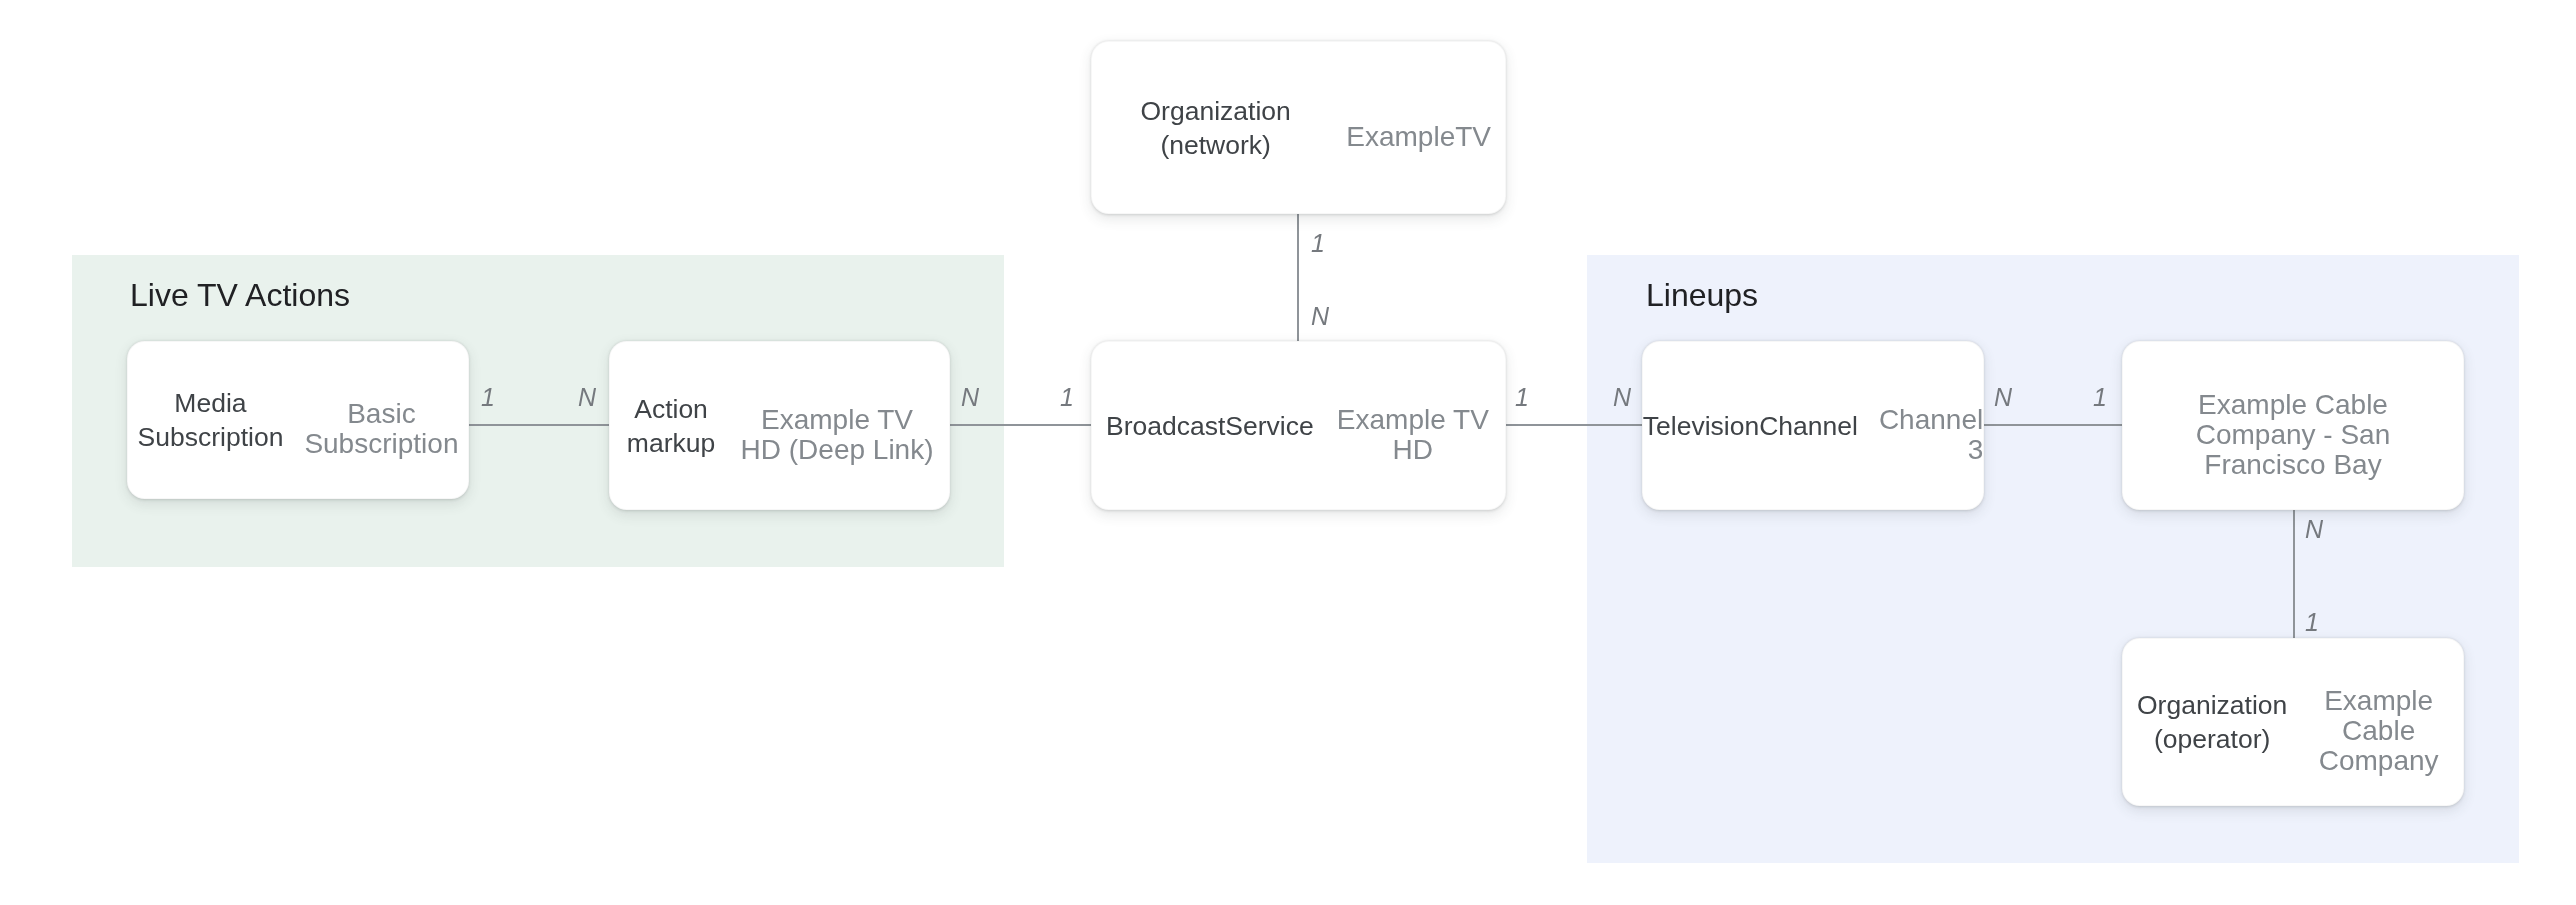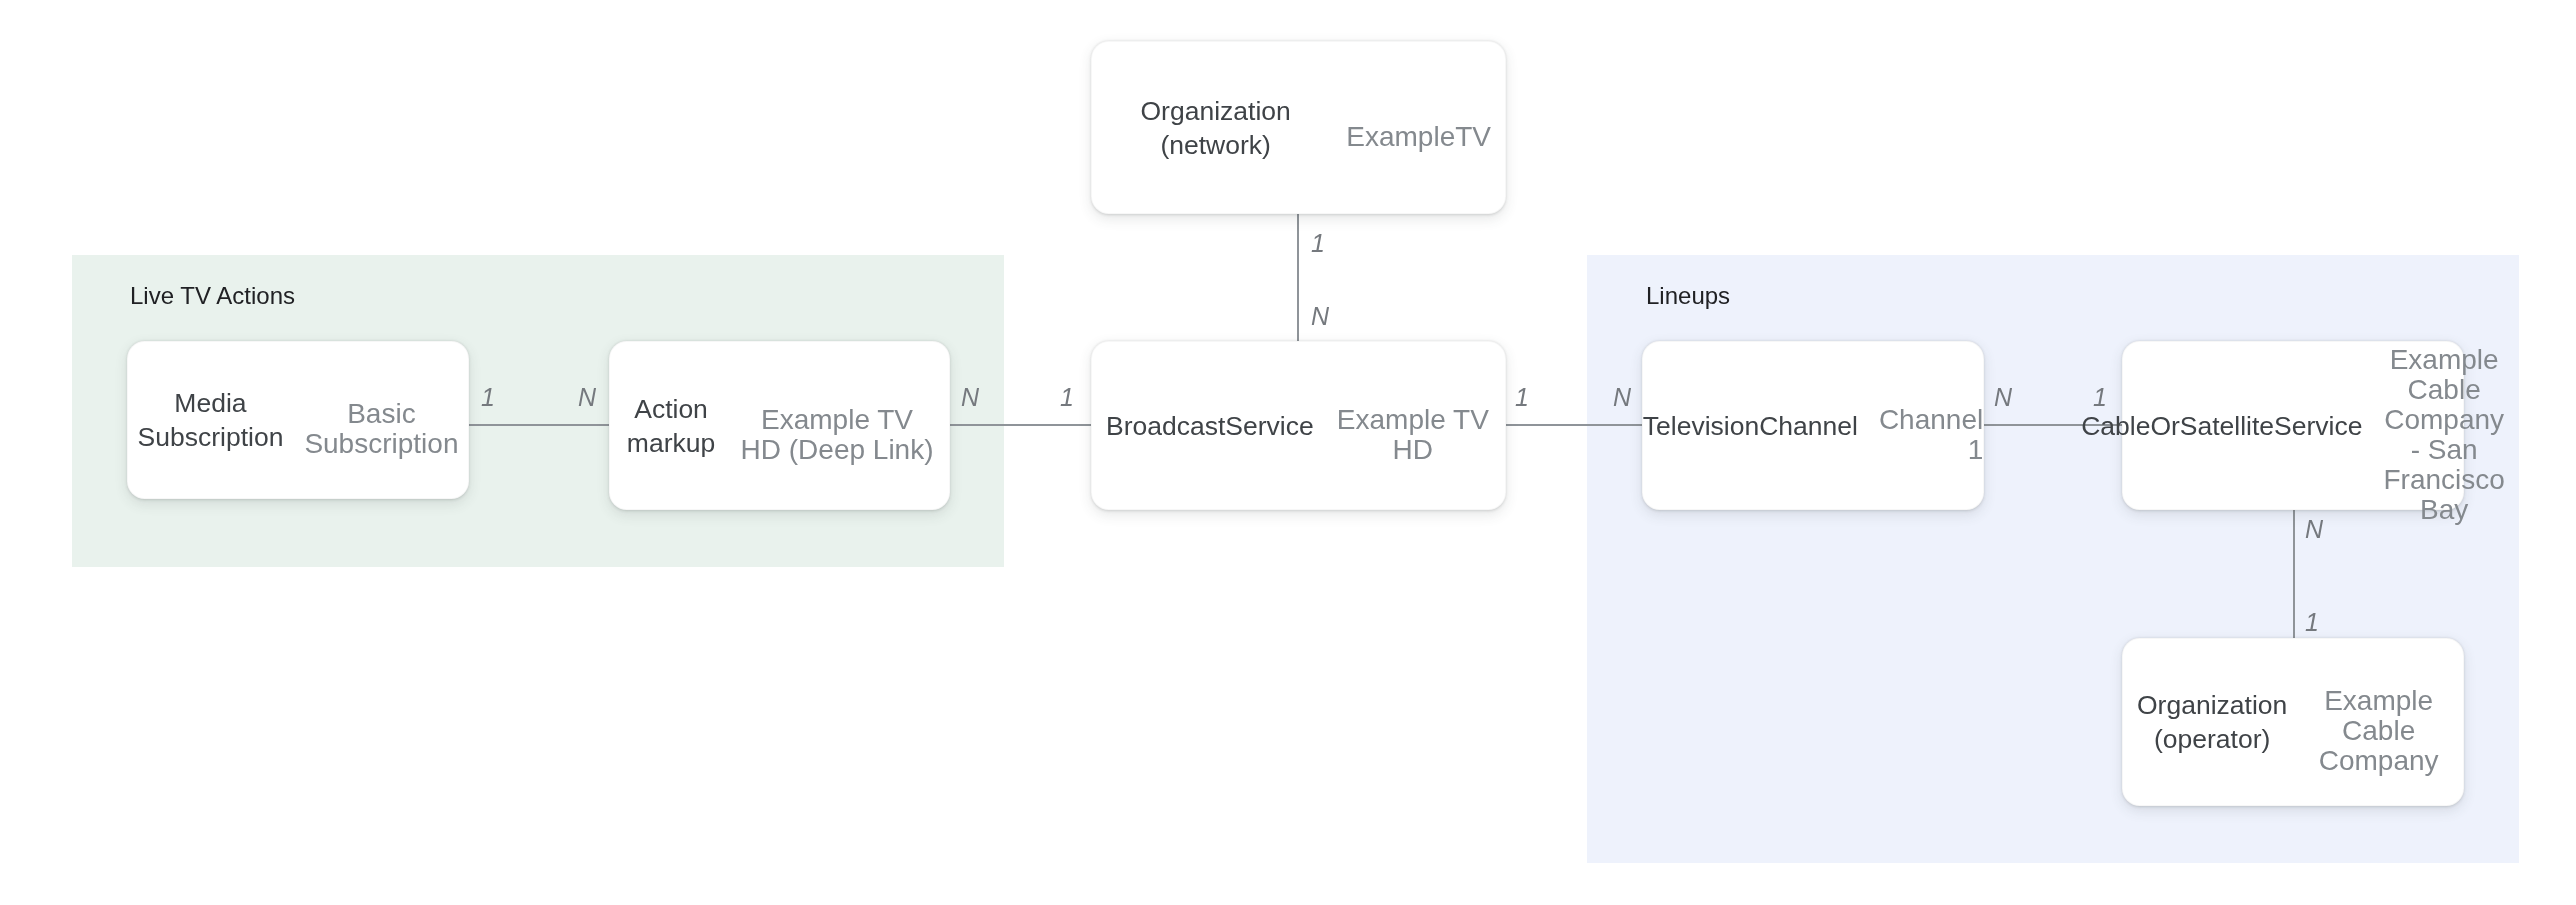--- a/index.html
+++ b/index.html
@@ -28,21 +28,21 @@
   .region-green {
     left: 72px; top: 255px; width: 932px; height: 312px;
     background: var(--live-tv-actions-bg);
   }
   .region-blue {
     left: 1587px; top: 255px; width: 932px; height: 608px;
     background: var(--lineups-bg);
   }
   .region-title {
     position: absolute;
-    font-size: 24px; line-height: 39px;
+    font-size: 32px; line-height: 39px;
     color: var(--region-title);
     font-weight: 400;
     white-space: nowrap;
   }
   .region-title-green { left: 130px; top: 276px; }
   .region-title-blue  { left: 1646px; top: 276px; }
 
   .connector { position: absolute; background: var(--connector); }
   .conn-network-broadcast { left: 1297px; top: 214px; width: 1.8px; height: 127px; }
   .conn-media-action      { left: 469px;  top: 424px; width: 140px; height: 1.8px; }
@@ -157,25 +157,24 @@
     <div class="node-subtitle">Example TV HD (Deep Link)</div>
   </div>
 
   <div class="node node-broadcast">
     <div class="node-title">BroadcastService</div>
     <div class="node-subtitle">Example TV HD</div>
   </div>
 
   <div class="node node-tv-channel">
     <div class="node-title">TelevisionChannel</div>
-    <div class="node-subtitle">Channel 1</div>
+    <div class="node-subtitle">Channel 3</div>
   </div>
 
   <div class="node node-cable-satellite">
-    <div class="node-title">CableOrSatelliteService</div>
     <div class="node-subtitle subtitle-narrow">Example Cable Company - San Francisco Bay</div>
   </div>
 
   <div class="node node-org-operator">
     <div class="node-title">Organization (operator)</div>
     <div class="node-subtitle">Example Cable Company</div>
   </div>
 
 </div>
 

